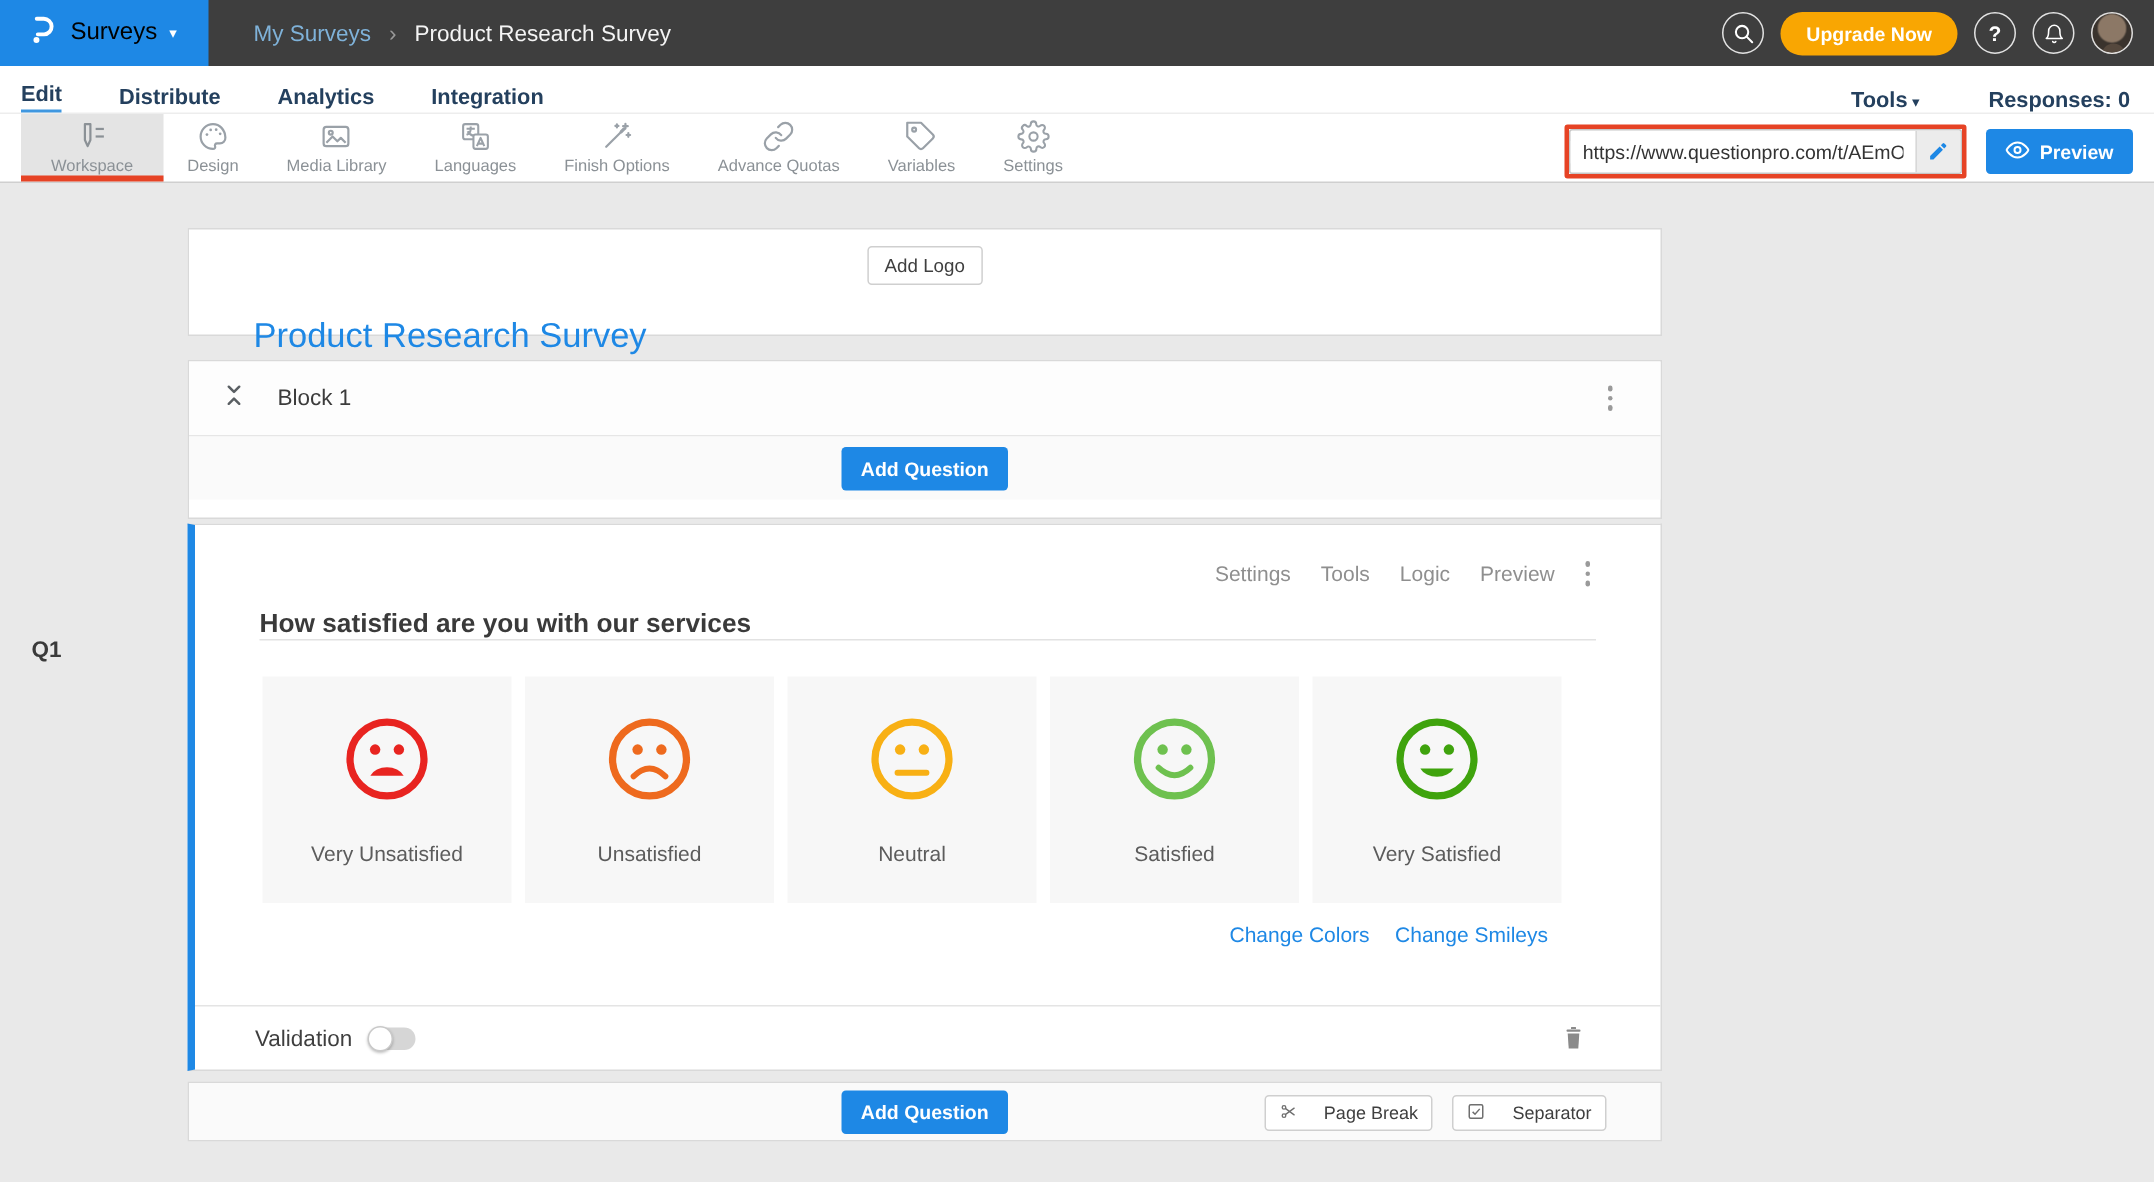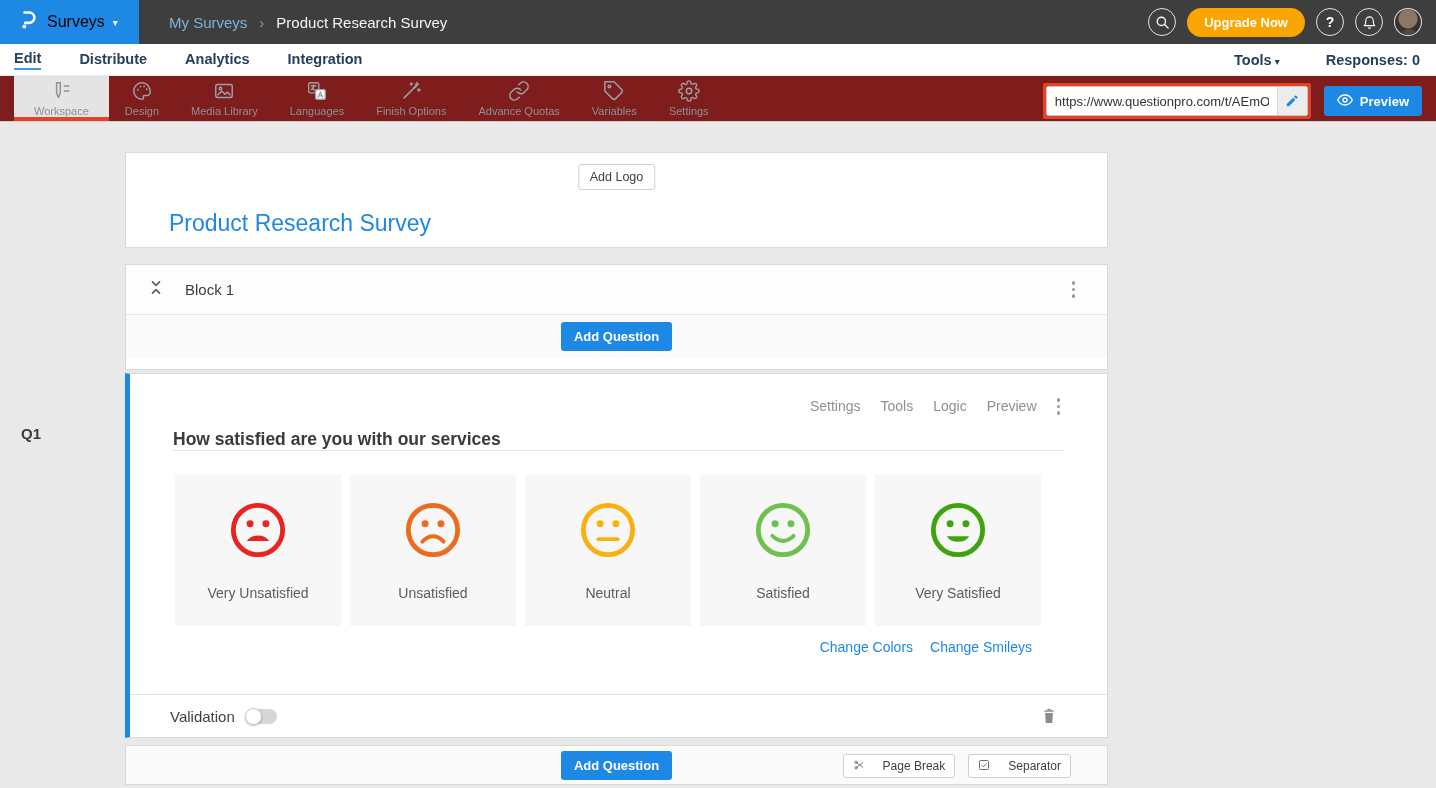--- a/index.html
+++ b/index.html
@@ -28,50 +28,50 @@
   .topbar-right{margin-left:auto;display:flex;align-items:center;gap:11px;padding-right:14px;}
   .circle-btn{width:28px;height:28px;border:1.5px solid rgba(255,255,255,.85);border-radius:50%;
     display:flex;align-items:center;justify-content:center;color:#fff;font-weight:bold;font-size:14px;cursor:pointer;}
   .upgrade-btn{height:29px;border-radius:15px;background:var(--upgrade);color:#fff;border:none;
     font-size:13px;font-weight:bold;padding:0 17px;font-family:inherit;cursor:pointer;}
   .avatar{width:28px;height:28px;border-radius:50%;border:1.5px solid rgba(255,255,255,.85);
     background:radial-gradient(circle at 50% 38%, #8c7866 0 9px, #3a332d 10px);overflow:hidden;position:relative;}
   .avatar::after{content:"";position:absolute;left:6px;bottom:-4px;width:16px;height:10px;border-radius:8px 8px 0 0;background:#55483d;}
 
   
-  .subnav{height:32px;background:#fff;display:flex;align-items:center;padding:0 16px 0 14px;border-bottom:1px solid #ededed;}
+  .subnav{height:32px;background:#fff;display:flex;align-items:flex-end;padding:0 16px 0 14px;border-bottom:1px solid #ededed;}
   .subnav-item{font-size:14.5px;font-weight:600;color:#24405e;margin-right:38px;cursor:pointer;padding-bottom:2px;}
   .subnav-item.active{border-bottom:2px solid #3f97e0;}
   .subnav-right{margin-left:auto;display:flex;align-items:center;gap:46px;}
   .tools{font-size:14.5px;font-weight:600;color:#24405e;cursor:pointer;}
   .tools .caret{font-size:10px;color:#24405e;margin-left:3px;}
   .responses{font-size:14.5px;font-weight:600;color:#24405e;}
 
   
-  .toolbar{height:46px;background:#7f1d1d;border-bottom:1px solid #cfcfcf;display:flex;align-items:stretch;padding-left:14px;position:relative;}
+  .toolbar{height:46px;background:#ffffff;border-bottom:1px solid #cfcfcf;display:flex;align-items:stretch;padding-left:14px;position:relative;}
   .tab{display:flex;flex-direction:column;align-items:center;justify-content:center;gap:3px;padding:0 16px;cursor:pointer;position:relative;}
   .tab .tab-label{font-size:11px;color:#8b9196;white-space:nowrap;}
   .tab.active{background:#e4e4e4;padding:0 20px;}
   .tab-underline{position:absolute;left:0;right:0;bottom:0;height:4px;background:var(--annotation);}
   .tab svg{display:block;}
 
   .share-area{position:absolute;right:14px;top:7px;display:flex;align-items:center;gap:13px;}
   .url-annotation{border:3px solid var(--annotation);border-radius:2px;}
   .url-box{display:flex;align-items:center;width:262px;height:30px;background:#fff;border:1px solid #c6c6c6;border-radius:2px;overflow:hidden;}
   .url-input{flex:1;border:none;outline:none;font-size:13px;color:#333;padding:0 8px;font-family:inherit;min-width:0;background:#fff;}
   .url-edit{width:30px;height:100%;background:#ececec;border-left:1px solid #d8d8d8;display:flex;align-items:center;justify-content:center;cursor:pointer;}
   .preview-btn{display:flex;align-items:center;gap:7px;height:30px;padding:0 13px;border:none;border-radius:3px;
     background:var(--accent);color:#fff;font-size:13px;font-weight:600;font-family:inherit;cursor:pointer;}
 
   
   .canvas{position:relative;height:666px;background:#e9e9e9;overflow:hidden;}
   .card{position:relative;margin-left:125px;width:983px;background:#fff;border:1px solid #d9d9d9;}
   .q-index{position:absolute;left:21px;top:303px;font-size:15px;font-weight:600;color:#3a3a3a;}
 
-  .title-card{margin-top:30px;height:96px;}
+  .title-card{margin-top:30px;height:72px;}
   .add-logo-btn{position:absolute;left:50%;transform:translateX(-50%);top:11px;background:#fff;border:1px solid #cfcfcf;
     border-radius:3px;font-size:12.5px;color:#3f3f3f;padding:5px 11px;font-family:inherit;cursor:pointer;}
   .survey-title{position:absolute;left:43px;top:57px;font-size:23px;font-weight:500;color:var(--accent);}
 
   .block-card{margin-top:16px;height:106px;}
   .block-header{height:50px;display:flex;align-items:center;padding:0 28px 0 23px;border-bottom:1px solid #e6e6e6;background:#fdfdfd;}
   .block-title{font-size:15px;font-weight:500;color:#3c3c3c;margin-left:22px;}
   .kebab{display:flex;flex-direction:column;gap:3px;margin-left:auto;cursor:pointer;padding:4px;}
   .kebab i{width:3.5px;height:3.5px;border-radius:50%;background:#9a9a9a;display:block;}
   .addq-strip{height:42px;background:#fafafa;display:flex;align-items:center;justify-content:center;}

